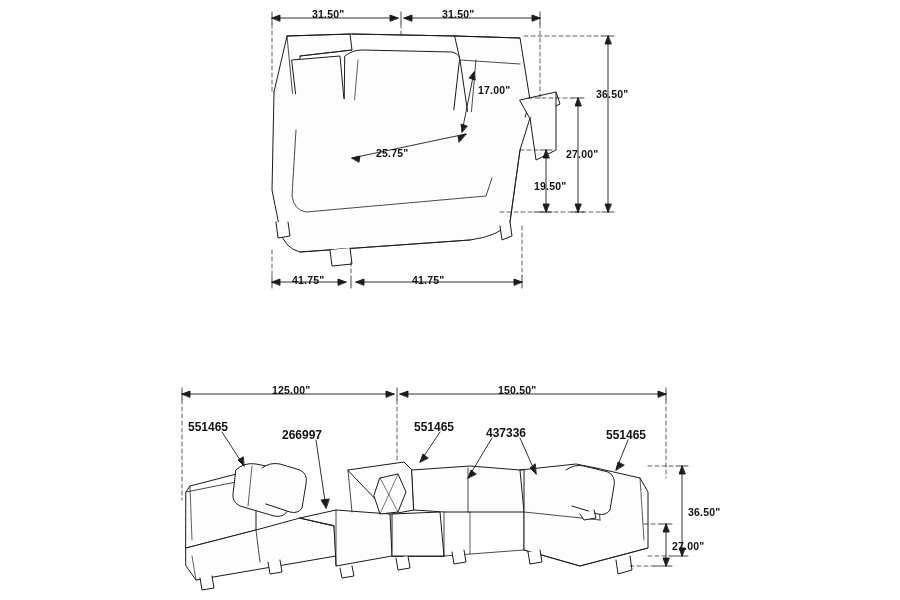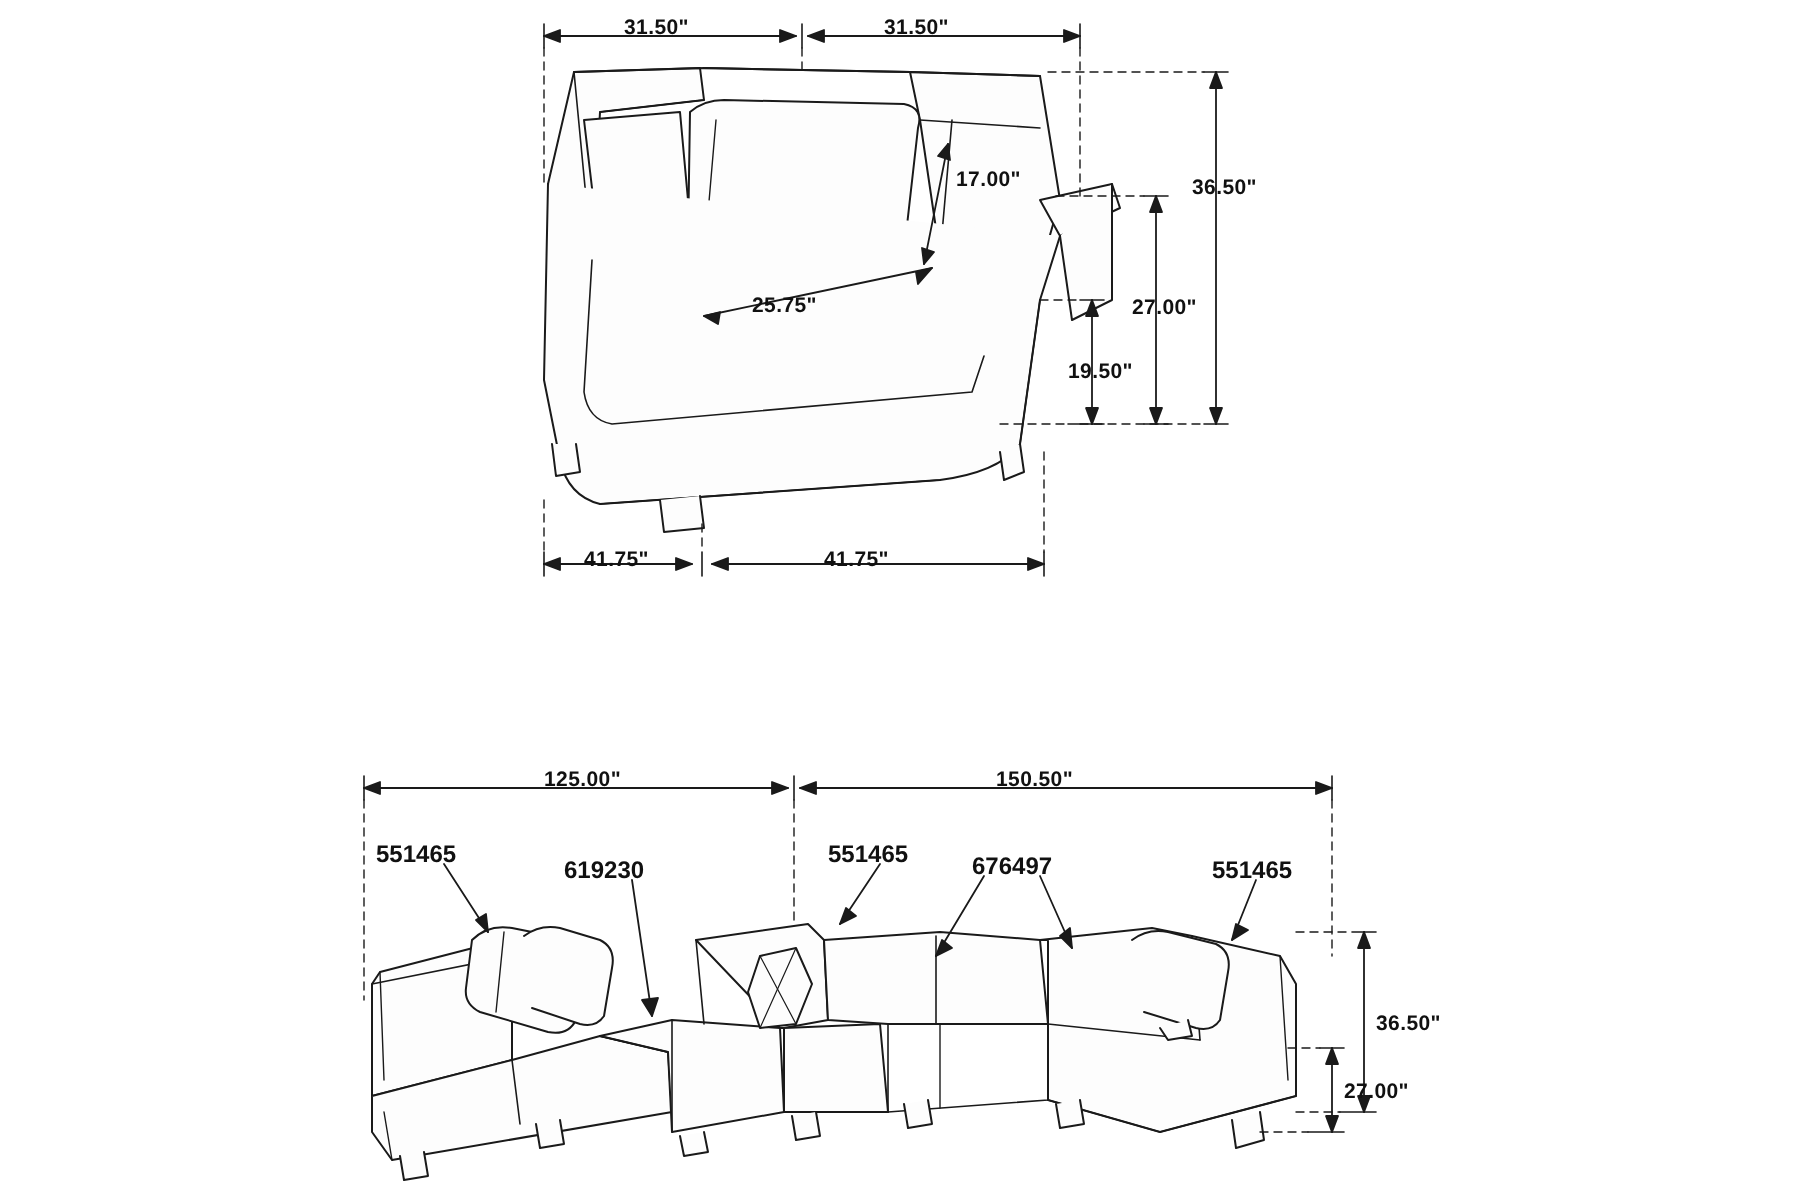--- a/index.html
+++ b/index.html
@@ -266,18 +266,18 @@
 <div class="lbl" style="left:534px;top:180px;">19.50"</div>
 <div class="lbl" style="left:292px;top:274px;">41.75"</div>
 <div class="lbl" style="left:412px;top:274px;">41.75"</div>
 
 <div class="lbl" style="left:272px;top:384px;">125.00"</div>
 <div class="lbl" style="left:498px;top:384px;">150.50"</div>
 <div class="lbl" style="left:688px;top:506px;">36.50"</div>
 <div class="lbl" style="left:672px;top:540px;">27.00"</div>
 
 <div class="sku" style="left:188px;top:420px;">551465</div>
-<div class="sku" style="left:282px;top:428px;">619230</div>
+<div class="sku" style="left:282px;top:428px;">266997</div>
 <div class="sku" style="left:414px;top:420px;">551465</div>
-<div class="sku" style="left:486px;top:426px;">676497</div>
+<div class="sku" style="left:486px;top:426px;">437336</div>
 <div class="sku" style="left:606px;top:428px;">551465</div>
 
 </div>
 
 </body></html>

